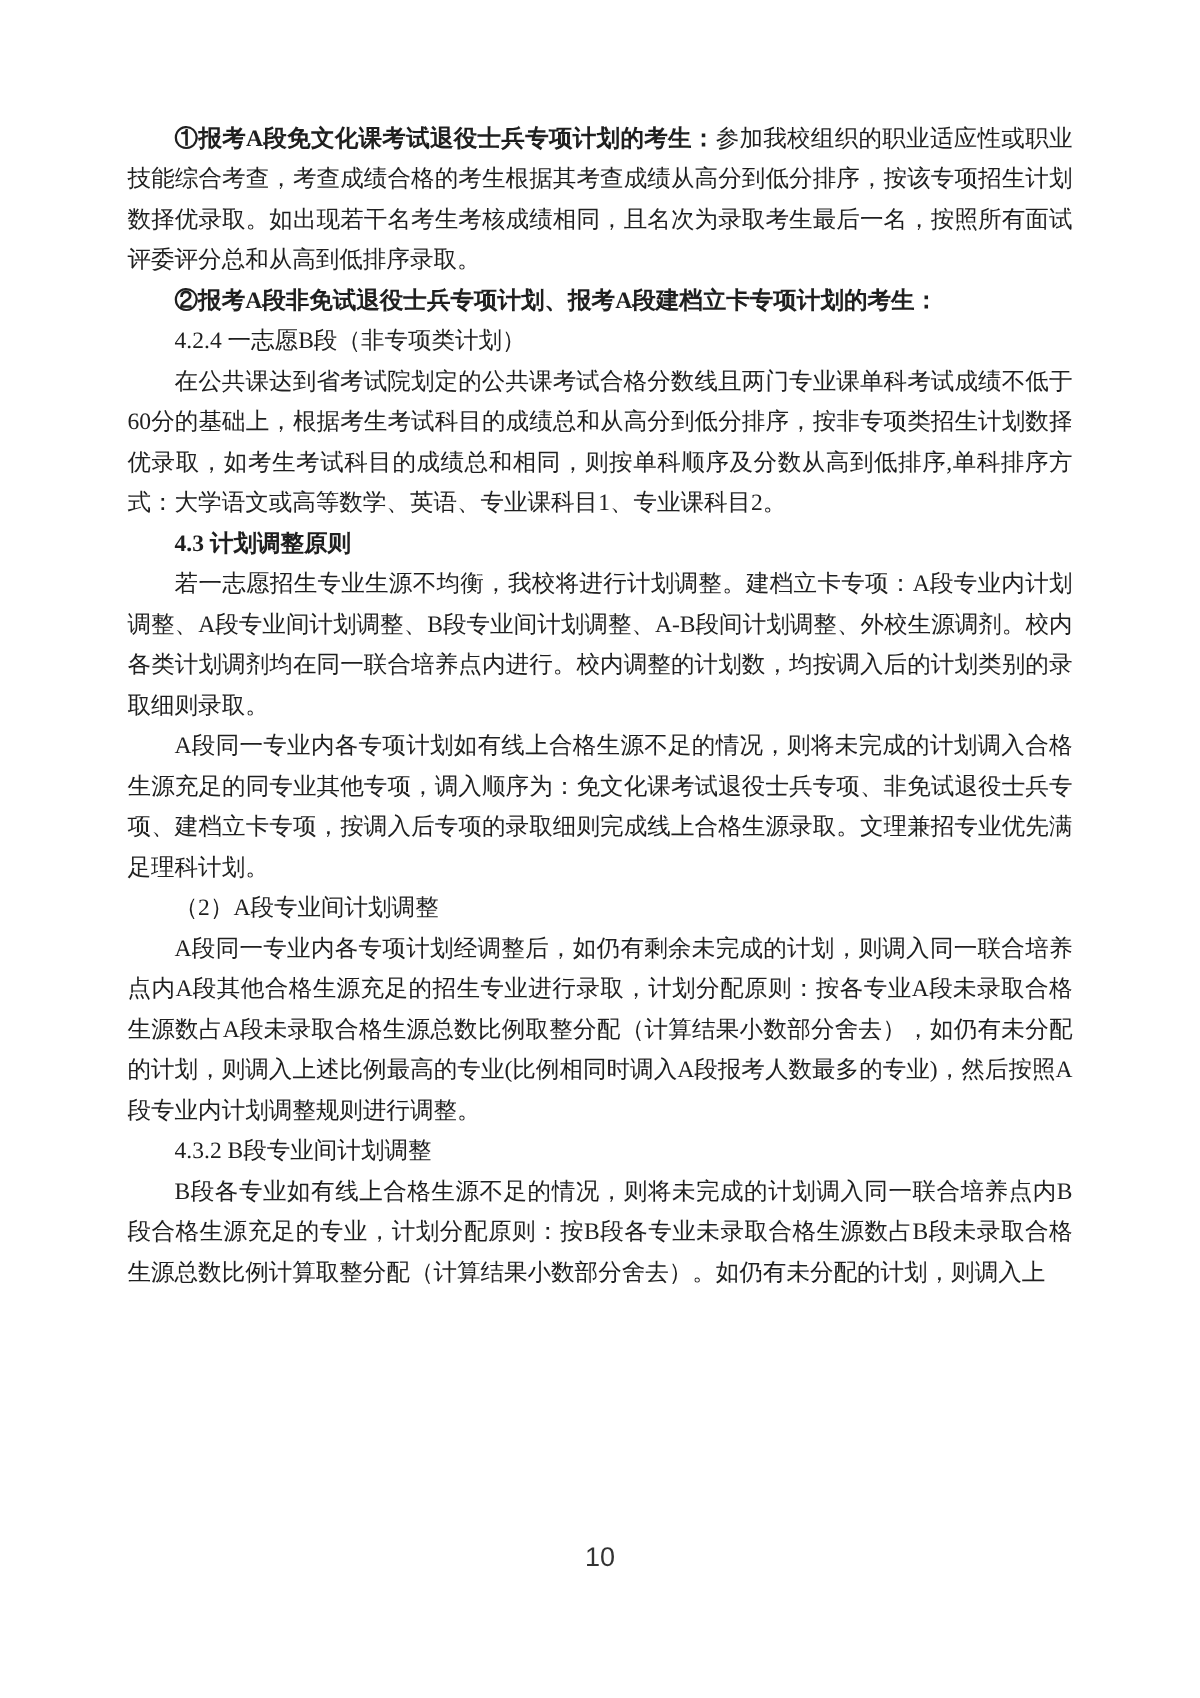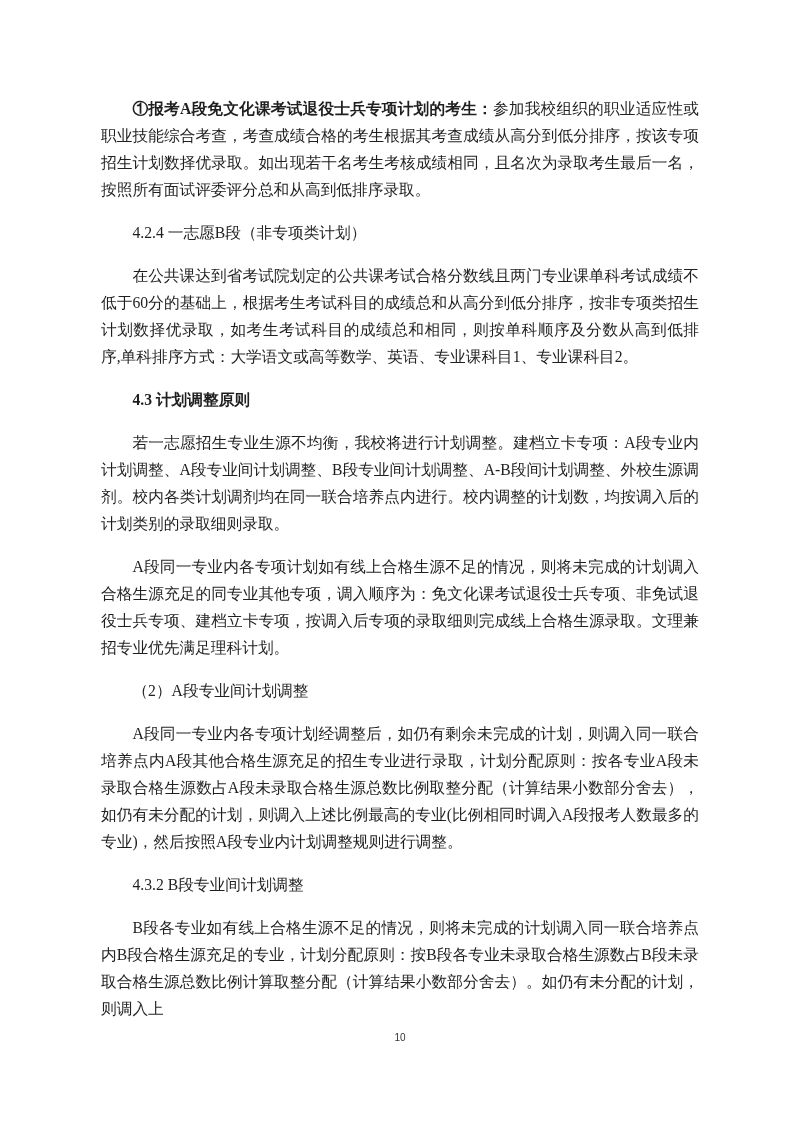--- a/index.html
+++ b/index.html
@@ -19,46 +19,47 @@
   .content {
     position: absolute;
     top: 79px;
     left: 85px;
     width: 630px;
     font-size: 15.7px;
     line-height: 27px;
     text-align: justify;
   }
   .para {
-    margin: 16px;
+    margin: 0;
     text-indent: 2em;
   }
   .bold {
     font-weight: bold;
   }
   .footer {
     position: absolute;
     top: 1029px;
     left: 0;
     width: 100%;
     text-align: center;
-    font-size: 10px;
+    font-size: 18px;
     font-family: "Liberation Sans", "DejaVu Sans", sans-serif;
     color: #333333;
     line-height: 18px;
   }
 </style>
 </head>
 <body>
 
 <div class="page">
   <div class="content">
 
     <p class="para"><span class="bold">①报考A段免文化课考试退役士兵专项计划的考生：</span><span>参加我校组织的职业适应性或职业技能综合考查，考查成绩合格的考生根据其考查成绩从高分到低分排序，按该专项招生计划数择优录取。如出现若干名考生考核成绩相同，且名次为录取考生最后一名，按照所有面试评委评分总和从高到低排序录取。</span></p>
 
+    <p class="para bold">②报考A段非免试退役士兵专项计划、报考A段建档立卡专项计划的考生：</p>
 
 
     <p class="para">4.2.4 一志愿B段（非专项类计划）</p>
 
     <p class="para">在公共课达到省考试院划定的公共课考试合格分数线且两门专业课单科考试成绩不低于60分的基础上，根据考生考试科目的成绩总和从高分到低分排序，按非专项类招生计划数择优录取，如考生考试科目的成绩总和相同，则按单科顺序及分数从高到低排序,单科排序方式：大学语文或高等数学、英语、专业课科目1、专业课科目2。</p>
 
     <p class="para bold">4.3 计划调整原则</p>
 
     <p class="para">若一志愿招生专业生源不均衡，我校将进行计划调整。建档立卡专项：A段专业内计划调整、A段专业间计划调整、B段专业间计划调整、A-B段间计划调整、外校生源调剂。校内各类计划调剂均在同一联合培养点内进行。校内调整的计划数，均按调入后的计划类别的录取细则录取。</p>
 

